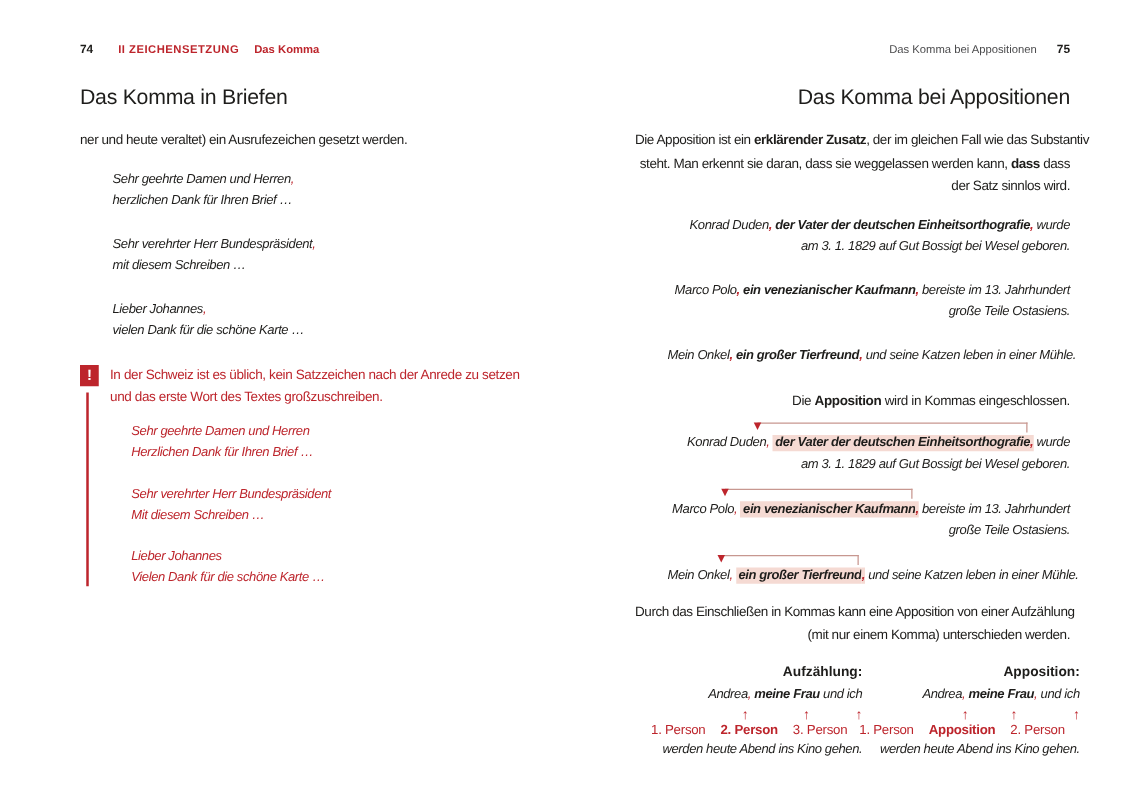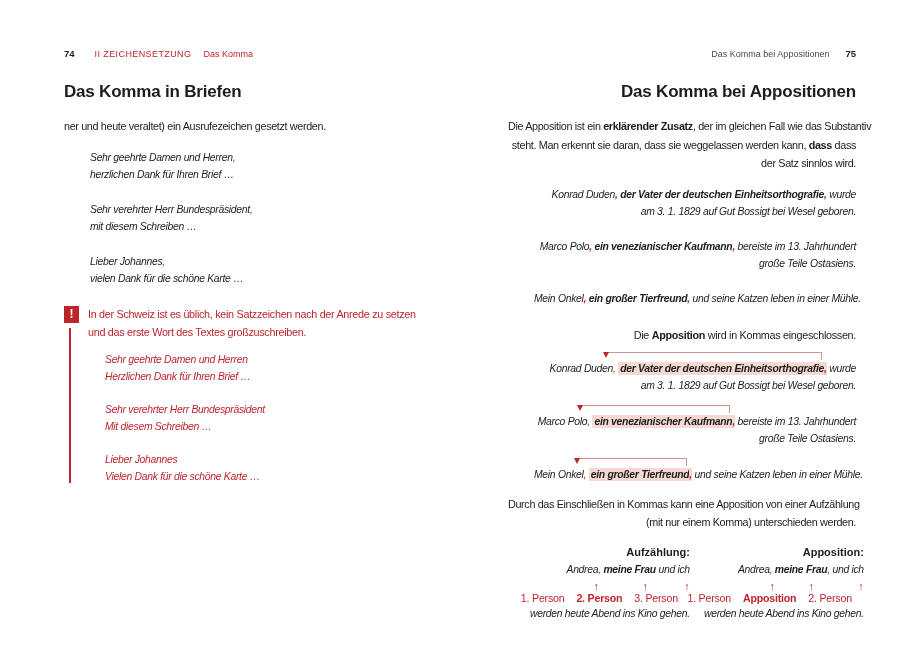--- a/index.html
+++ b/index.html
@@ -9,33 +9,33 @@
     --ink:#1e1d1b;
     --head-gray:#4a4a4c;
   }
   *{box-sizing:border-box;}
   html,body{margin:0;padding:0;}
   body{
     width:916px;height:648px;position:relative;overflow:hidden;
     background:#ffffff;color:var(--ink);
     font-family:"Liberation Sans", sans-serif;
   }
-  .page{position:absolute;top:48px;}
+  .page{position:absolute;top:34px;}
   .page-left{left:64px;width:392px;}
   .page-right{left:508px;width:348px;text-align:right;}
 
   
   .rh{display:flex;align-items:baseline;font-size:9px;height:12px;}
   .rh .num{font-weight:bold;font-size:9.5px;color:var(--ink);}
-  .rh-left .part{color:var(--red);font-weight:normal;letter-spacing:.4px;margin-left:20px;}
-  .rh-left .chap{color:var(--red);font-weight:normal;margin-left:12px;}
+  .rh-left .part{color:var(--red);font-weight:bold;letter-spacing:.4px;margin-left:20px;}
+  .rh-left .chap{color:var(--red);font-weight:bold;margin-left:12px;}
   .rh-right{justify-content:flex-end;}
   .rh-right .chap{color:var(--head-gray);margin-right:16px;}
 
-  .title{font-size:17px;font-weight:bold;letter-spacing:-0.2px;margin-top:22px;}
+  .title{font-size:17px;font-weight:normal;letter-spacing:-0.2px;margin-top:22px;}
 
   .body-text{font-size:10.8px;letter-spacing:-0.35px;line-height:18.5px;margin-top:15px;}
   .ln{white-space:nowrap;}
 
   .b{font-weight:bold;}
   .r{color:var(--red);}
 
   .ex-group{font-style:italic;font-size:10.4px;letter-spacing:-0.3px;line-height:17px;margin-left:26px;margin-top:18px;}
   .ex-first{margin-top:13px;}
 

